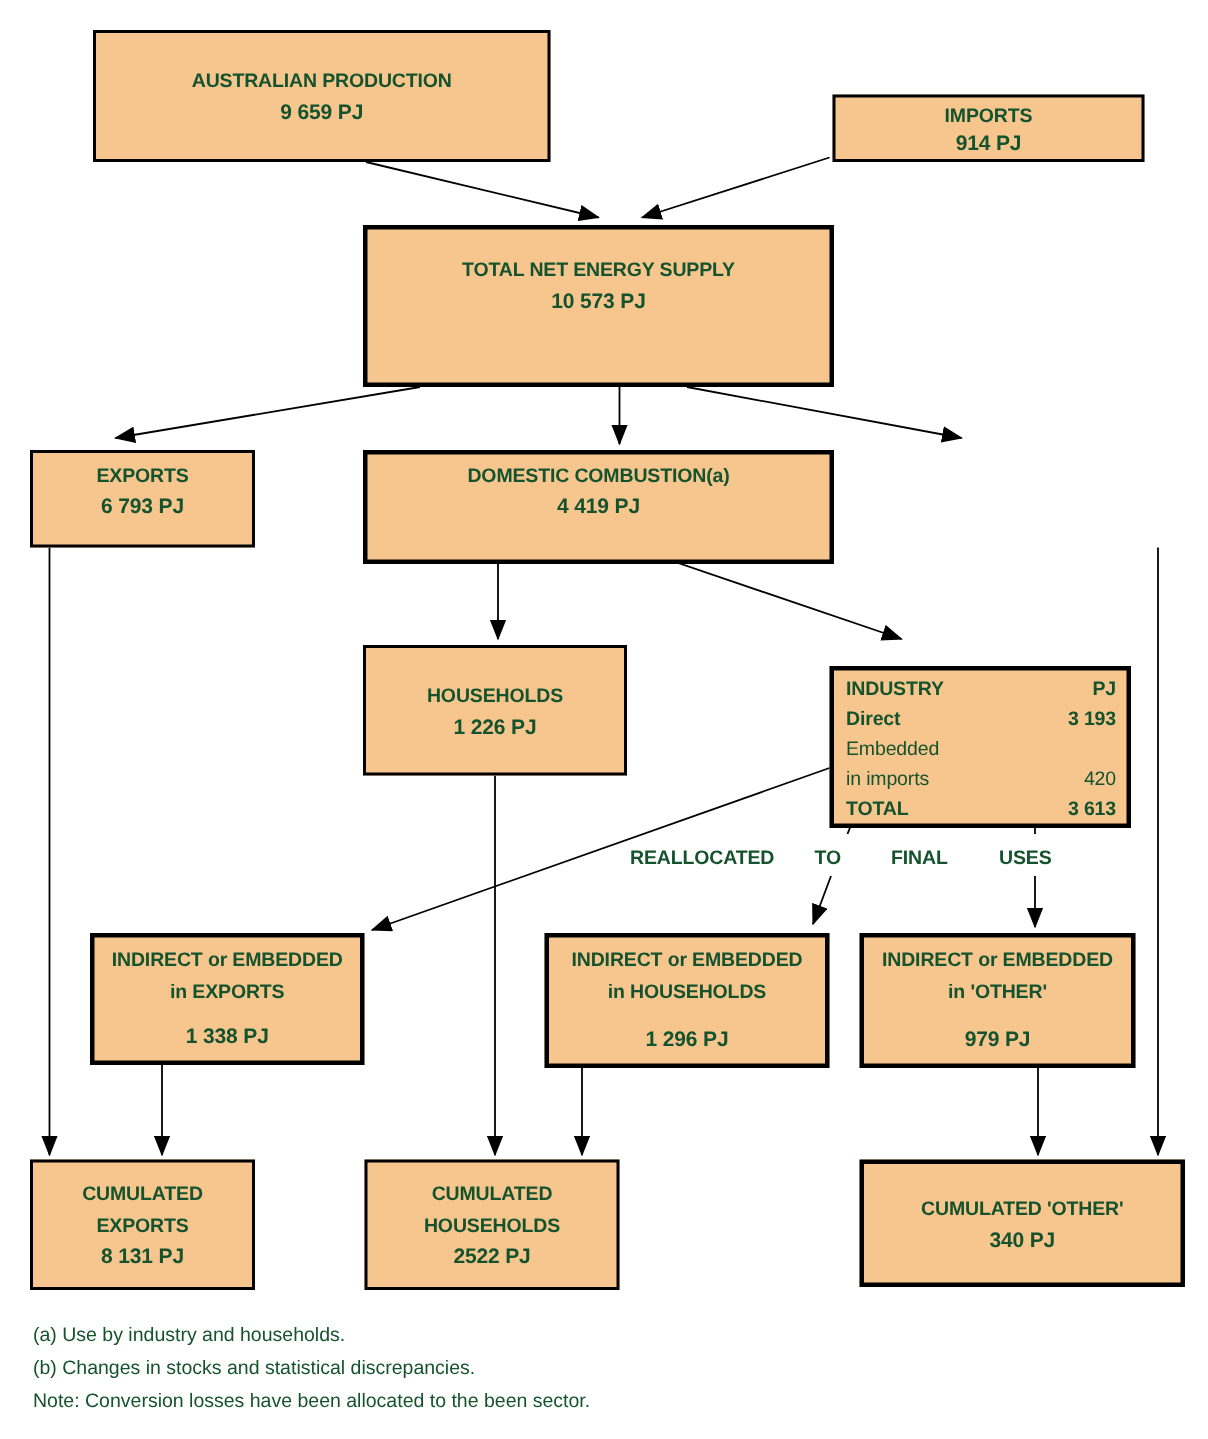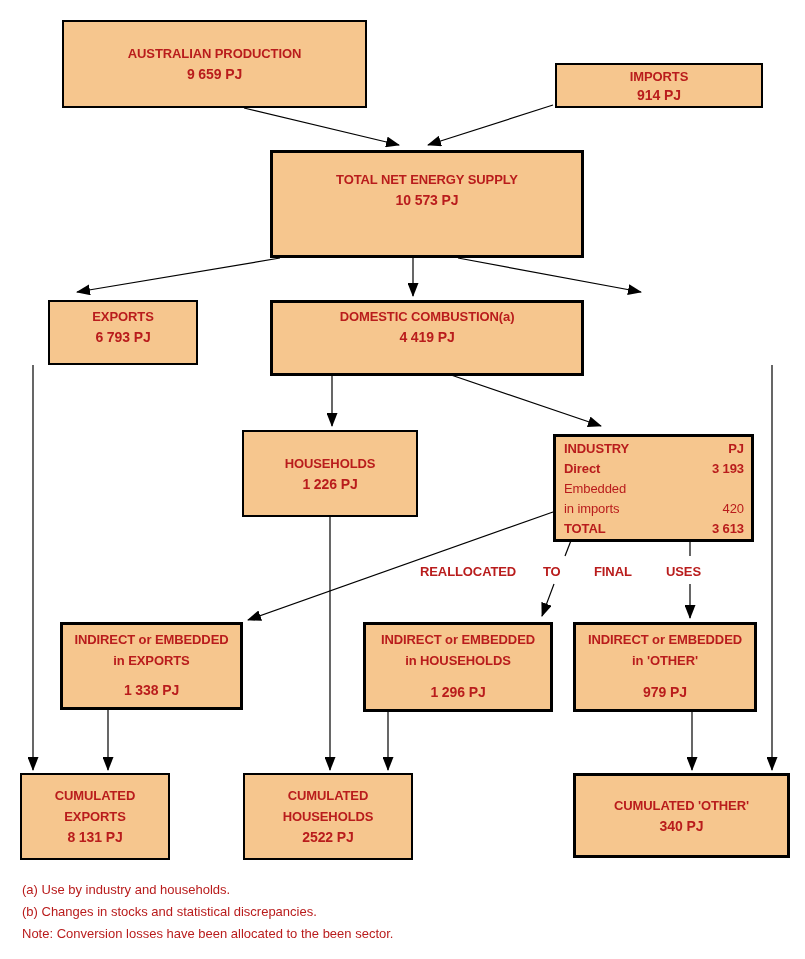--- a/index.html
+++ b/index.html
@@ -3,43 +3,43 @@
 <meta charset="utf-8">
 <style>
   :root{
     --box-fill:#F6C68E;
     --box-border:#000000;
     --line:#000000;
   }
   html,body{margin:0;padding:0;background:#ffffff;}
   .canvas{
     position:relative;width:805px;height:959px;background:#ffffff;
-    font-family:"Liberation Sans","DejaVu Sans",sans-serif;color:#b91c1c;
+    font-family:"Liberation Sans","DejaVu Sans",sans-serif;color:#14532d;
     overflow:hidden;
   }
   svg.lines{position:absolute;left:0;top:0;z-index:1;}
   .box{
     position:absolute;z-index:2;background:var(--box-fill);
     border:2px solid var(--box-border);box-sizing:border-box;
     display:flex;flex-direction:column;align-items:center;justify-content:center;
     text-align:center;font-weight:bold;font-size:13px;line-height:21px;
     letter-spacing:-0.1px;
   }
   .box.heavy{border-width:3px;}
-  .box.toptext{justify-content:flex-start;margin-left:28px;}
+  .box.toptext{justify-content:flex-start;}
   .val{font-size:14px;}
   
   #box-production{left:62px;top:20px;width:305px;height:88px;}
   #box-imports{left:555px;top:63px;width:208px;height:45px;line-height:19px;}
   #box-total{left:242px;top:150px;width:314px;height:108px;padding-top:16px;}
   #box-exports{left:20px;top:300px;width:150px;height:65px;padding-top:4px;}
   #box-domestic{left:242px;top:300px;width:314px;height:76px;padding-top:3px;}
   #box-unallocated{left:575px;top:300px;width:212px;height:65px;padding-top:4px;}
   #box-households{left:242px;top:430px;width:176px;height:87px;}
-  #box-industry{left:553px;top:434px;width:201px;height:108px;
+  #box-industry{left:553px;top:444px;width:201px;height:108px;
     display:block;text-align:left;padding:2px 7px 0 8px;}
   .irow{display:flex;justify-content:space-between;line-height:20px;font-size:13px;}
   .irow .reg{font-weight:normal;}
   #box-ind-exports{left:60px;top:622px;width:183px;height:88px;}
   #box-ind-households{left:363px;top:622px;width:190px;height:90px;}
   #box-ind-other{left:573px;top:622px;width:184px;height:90px;}
   .split{justify-content:space-between;padding:4px 0 6px 0;}
   #box-cum-exports{left:20px;top:773px;width:150px;height:87px;}
   #box-cum-households{left:243px;top:773px;width:170px;height:87px;}
   #box-cum-other{left:573px;top:773px;width:217px;height:85px;}

